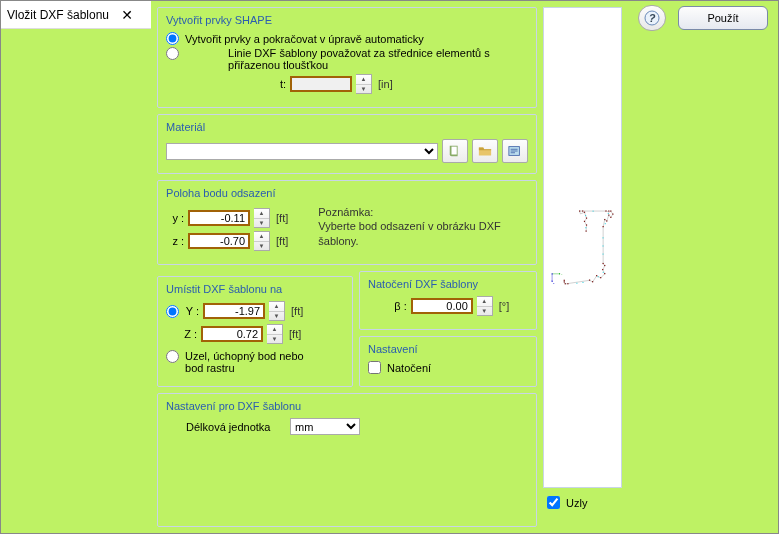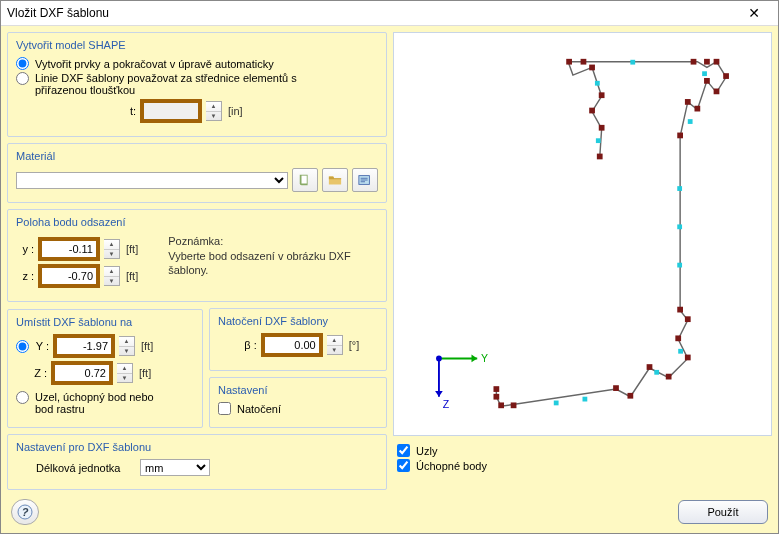--- a/index.html
+++ b/index.html
@@ -1,29 +1,29 @@
 <!DOCTYPE html>
 <html><head>
 <meta charset="utf-8">
 <style>
   * { box-sizing: border-box; font-family: "Segoe UI", Tahoma, sans-serif; font-size: 11px; }
   body { margin: 0; background: #fff; }
-  .window { width: 779px; height: 534px; border: 1px solid #888; background: #fef9c3; display: flex; flex-direction: column; }
+  .window { width: 779px; height: 534px; border: 1px solid #888; background: #bef264; display: flex; flex-direction: row; }
   .titlebar { height: 28px; background: #fff; border-bottom: 1px solid #ddd; display: flex; align-items: center; padding: 0 6px; }
   .titlebar .title { flex: 1; font-size: 12px; }
   .titlebar .close { width: 36px; text-align: center; font-size: 14px; cursor: pointer; }
   .body { flex: 1; display: flex; gap: 6px; padding: 6px; }
   .left { width: 380px; display: flex; flex-direction: column; gap: 6px; }
   .right { flex: 1; display: flex; flex-direction: column; gap: 4px; }
   .group { border: 1px solid #c8d5e6; border-radius: 2px; padding: 8px 8px 10px 8px; position: relative; }
   .group-title { color: #2a5db0; font-size: 11px; position: relative; top: -2px; margin-bottom: 4px; }
   .radio-row, .check-row { display: flex; align-items: center; gap: 4px; margin: 2px 0; }
   .field-row { display: flex; align-items: center; gap: 4px; margin: 3px 0; }
   .label { width: 18px; text-align: right; }
-  input[type="text"].num { width: 62px; height: 24px; border: 4px solid #a16207; text-align: right; padding: 0 3px; background: #fff; }
+  input[type="text"].num { width: 62px; height: 16px; border: 2px solid #a16207; text-align: right; padding: 0 3px; background: #fff; }
   input[type="text"].num:disabled { background: #f0f0f0; color: #888; }
   .spinner { width: 16px; height: 20px; border: 1px solid #aaa; border-left: none; display: flex; flex-direction: column; background: linear-gradient(#fff,#e8e8e8); }
   .spinner div { flex:1; font-size: 6px; line-height: 8px; text-align: center; color:#555; cursor:pointer; }
   .spinner div:first-child { border-bottom: 1px solid #ccc; }
   .unit { color: #333; margin-left: 2px; }
   select { height: 17px; border: 1px solid #aaa; background: #fff; }
   .mat-row { display: flex; align-items: center; gap: 4px; }
   .mat-row select { flex: 1; }
   .icon-btn { width: 26px; height: 24px; border: 1px solid #aaa; background: linear-gradient(#fdfdfd,#ececec); display: flex; align-items: center; justify-content: center; cursor: pointer; border-radius: 2px; }
   .two-col { display: flex; gap: 6px; align-items: flex-end; }
@@ -44,26 +44,26 @@
 
 <div class="window">
   <div class="titlebar">
     <span class="title">Vložit DXF šablonu</span>
     <span class="close">✕</span>
   </div>
   <div class="body">
     <div class="left">
 
       <div class="group">
-        <div class="group-title">Vytvořit model SHAPE</div>
+        <div class="group-title">Vytvořit prvky SHAPE</div>
         <div class="radio-row">
           <input type="radio" name="shape" checked="" style="">
           <span>Vytvořit prvky a pokračovat v úpravě automaticky</span>
         </div>
-        <div class="radio-row" style="align-items:flex-start;">
+        <div class="radio-row" style="align-items:flex-start;justify-content:space-between;">
           <input type="radio" name="shape" style="">
           <span style="max-width:300px;">Linie DXF šablony považovat za střednice elementů s přiřazenou tloušťkou</span>
         </div>
         <div class="field-row sub-indent">
           <span style="width:40px; text-align:right;">t:</span>
           <input type="text" class="num" disabled="" value="" style="">
           <div class="spinner">
               <div>▲</div>
               <div>▼</div>
             </div>
@@ -256,24 +256,20 @@
             <rect x="290" y="330" width="5" height="5"></rect>
               <rect x="265" y="352" width="5" height="5"></rect>
           </g>
         </svg>
       </div>
       <div class="checks">
         <div class="check-row">
           <input type="checkbox" checked="" style="">
           <span>Uzly</span>
         </div>
-        <div class="check-row">
-          <input type="checkbox" checked="" style="">
-          <span>Úchopné body</span>
-        </div>
       </div>
     </div>
   </div>
   <div class="footer">
     <div class="help-btn">
       <svg width="16" height="16" viewBox="0 0 16 16">
         <circle cx="8" cy="8" r="7" fill="#eaf2fb" stroke="#6a8ab8"></circle>
         <text x="8" y="12" text-anchor="middle" font-size="11" fill="#345" font-style="italic" font-weight="bold">?</text>
       </svg>
     </div>

